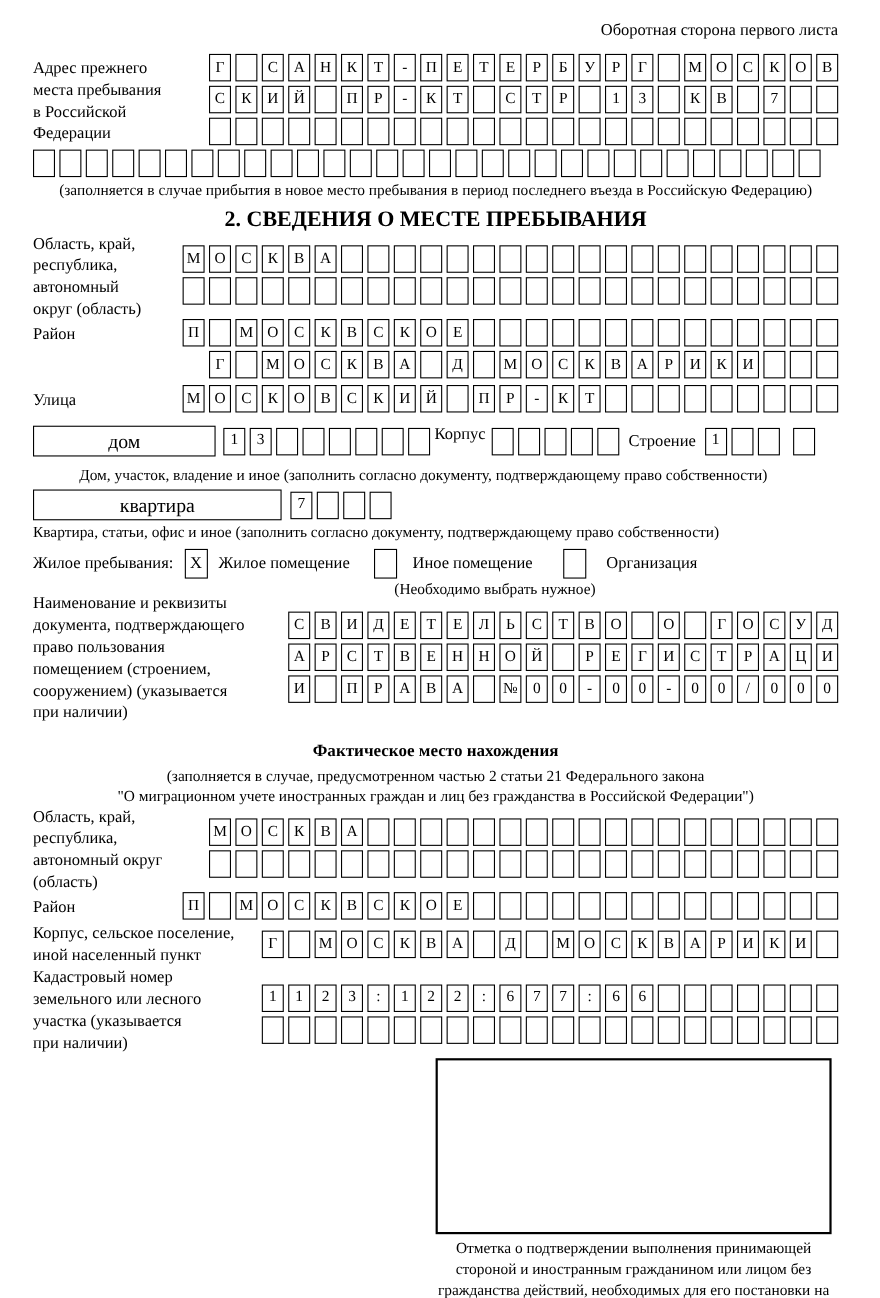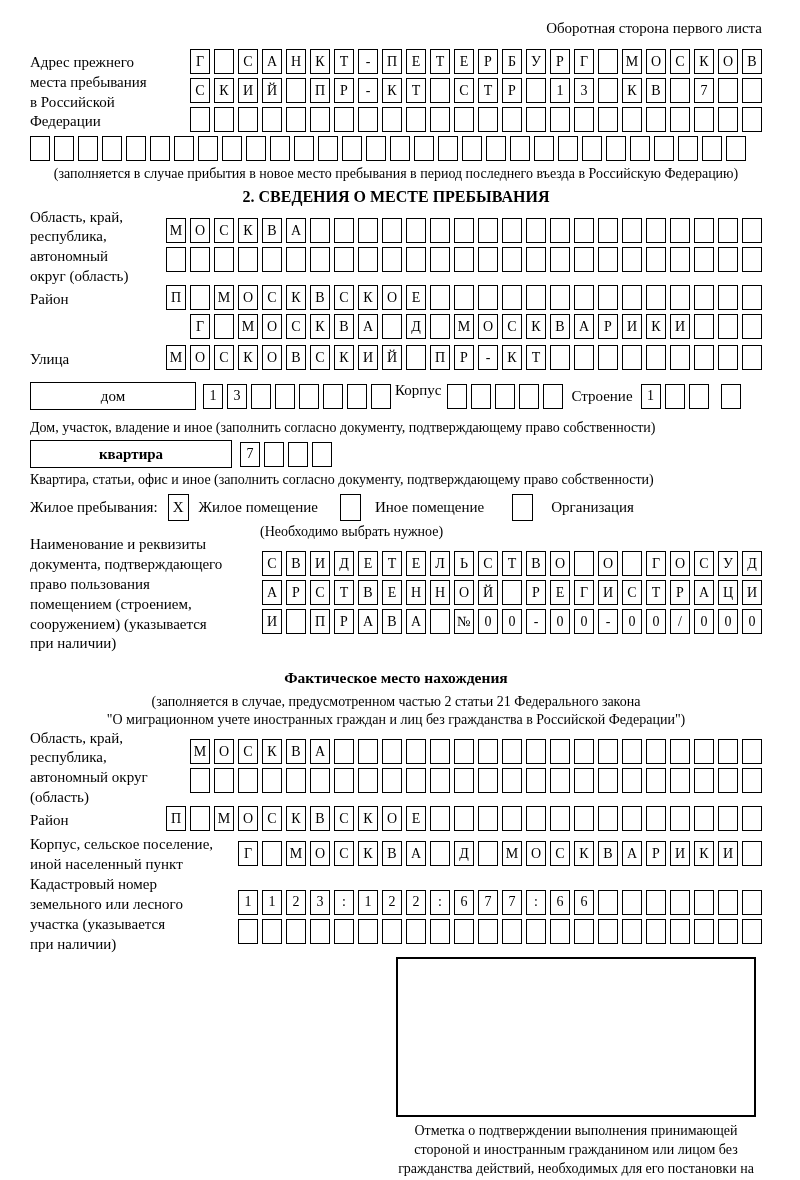--- a/index.html
+++ b/index.html
@@ -16,24 +16,24 @@
   .cellrow { display:flex; gap:4px; margin-bottom:4px; }
   .cells-right { margin-left:auto; }
   .cell {
     width:20px; height:25px; flex-shrink:0;
     border:1.5px solid #000;
     display:inline-flex; align-items:center; justify-content:center;
     font-size:14px; font-family:"Liberation Serif", serif;
   }
   .cap { font-size:14px; line-height:1.3; }
   .center { text-align:center; }
-  .sec-title { font-size:16px; font-weight:bold; text-align:center; }
+  .sec-title { font-size:20px; font-weight:bold; text-align:center; }
   .hbox {
     border:1.8px solid #000; height:28px; display:flex;
-    align-items:center; justify-content:center; font-size:15px; flex-shrink:0;
+    align-items:center; justify-content:center; font-size:18px; flex-shrink:0;
   }
   .inline-label { font-size:15px; line-height:28px; white-space:nowrap; }
   .checkbox {
     width:21px; height:27px; border:1.6px solid #000; flex-shrink:0;
     display:inline-flex; align-items:center; justify-content:center; font-size:15px;
   }
   .stay-row { display:flex; align-items:center; font-size:15px; }
   .stamp-wrap { width:368px; margin-left:auto; margin-right:2px; }
   .stamp-box { width:360px; height:160px; border:2px solid #000; margin-left:4px; }
   .stamp-cap { font-size:14px; line-height:1.38; text-align:center; margin-top:4px; }
@@ -342,43 +342,43 @@
   <div class="inline-label" style="margin:0 8px;">Строение</div>
   <div class="cellrow" style="margin:0;">
       <span class="cell">1</span>
       <span class="cell"></span>
       <span class="cell"></span>
     </div>
   <div class="cellrow" style="margin:0 0 0 12px;">
       <span class="cell"></span>
     </div>
 </div>
-<div class="cap" style="margin-top:3px;">Дом, участок, владение и иное (заполнить согласно документу, подтверждающему право собственности)</div>
+<div class="cap" style="margin-top:3px;margin-left:42px;">Дом, участок, владение и иное (заполнить согласно документу, подтверждающему право собственности)</div>
 
 <div style="display:flex; align-items:center; margin-top:3px;">
-  <div class="hbox" style="width:202px;font-weight:bold;">квартира</div>
+  <div class="hbox" style="width:226px;">квартира</div>
   <div class="cellrow" style="margin:0 0 0 8px;">
       <span class="cell">7</span>
       <span class="cell"></span>
       <span class="cell"></span>
       <span class="cell"></span>
     </div>
 </div>
 <div class="cap" style="margin-top:3px;">Квартира, статьи, офис и иное (заполнить согласно документу, подтверждающему право собственности)</div>
 
 <div class="stay-row" style="margin-top:4px;">
   <span>Жилое пребывания:</span>
   <span class="checkbox" style="margin:0 10px;">X</span>
   <span>Жилое помещение</span>
   <span class="checkbox" style="margin:0 14px 0 22px;"></span>
   <span>Иное помещение</span>
   <span class="checkbox" style="margin:0 18px 0 28px;"></span>
   <span>Организация</span>
 </div>
-<div class="cap" style="margin-left:230px; width:380px; margin-top:2px;">(Необходимо выбрать нужное)</div>
+<div class="cap" style="margin-left:230px; width:380px; text-align:center; margin-top:2px;">(Необходимо выбрать нужное)</div>
 
 <div class="frow" style="margin-top:4px; height:100px;">
   <div class="flabel" style="width:225px;">Наименование и реквизиты
 документа, подтверждающего
 право пользования
 помещением (строением,
 сооружением) (указывается
 при наличии)</div>
   <div class="cellgroup">
     <div class="cellrow">

